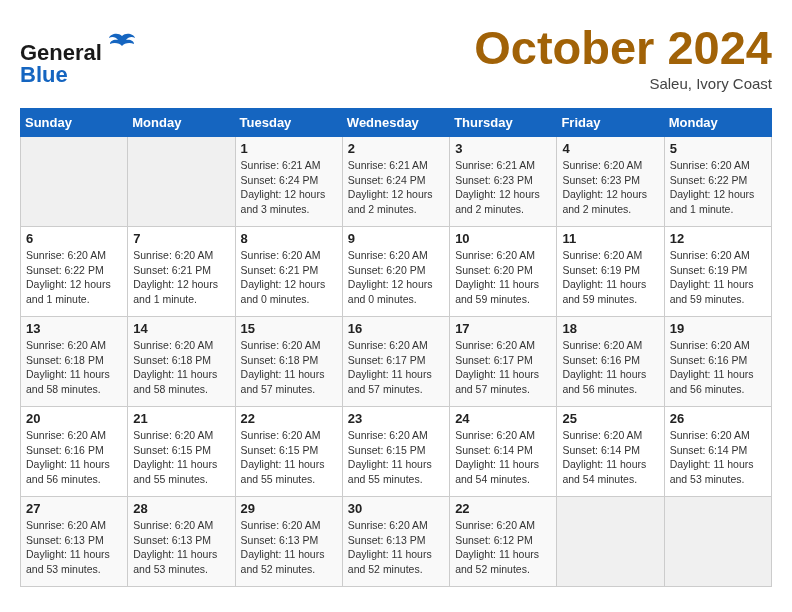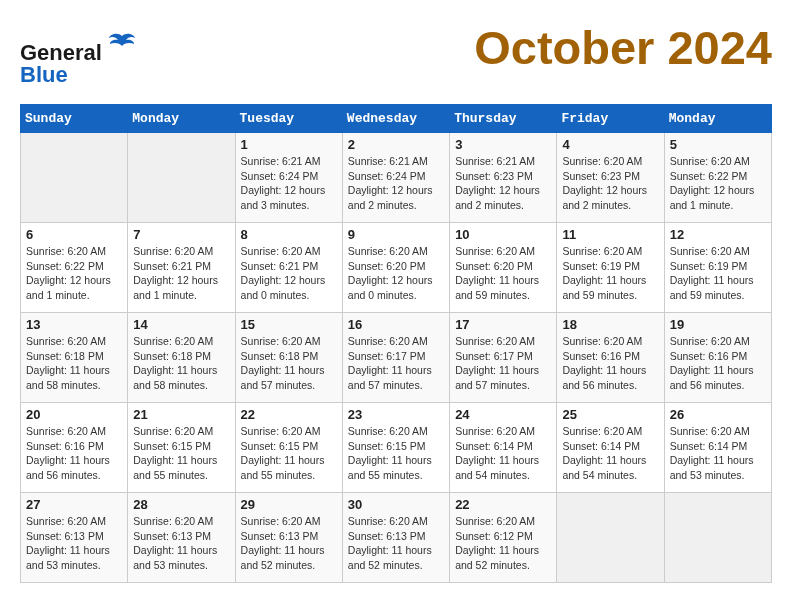--- a/index.html
+++ b/index.html
@@ -44,21 +44,20 @@
       table-layout: fixed;
     }
     thead th {
       background: #1565C0;
       color: #fff;
       font-size: 13px;
       font-weight: bold;
       padding: 6px 4px;
       text-align: left;
       border: 1px solid #1565C0;
-      font-family: Liberation Mono, monospace;
     }
     tbody td {
       vertical-align: top;
       border: 1px solid #ccc;
       padding: 4px 5px;
       font-size: 11px;
       color: #222;
       min-height: 80px;
       height: 90px;
     }
@@ -91,20 +90,21 @@
     <div class="logo-row">
       <span style="font-size:22px;font-weight:bold;color:#1a1a1a;margin-top:20px;">General</span>
       <svg width="28" height="22" viewBox="0 0 28 22" style="margin-left:2px;">
         <path d="M14 4 C18 0, 26 2, 27 6 C24 4, 20 5, 18 8 C22 7, 26 9, 26 12 C22 10, 16 11, 14 14 C12 11, 6 10, 2 12 C2 9, 6 7, 10 8 C8 5, 4 4, 1 6 C2 2, 10 0, 14 4Z" fill="#1565C0"></path>
       </svg>
     </div>
     <span style="font-size:22px;font-weight:bold;color:#1565C0;margin-top:-4px;">Blue</span>
   </div>
   <div class="title-block">
     <div class="month-title">October 2024</div>
+    <div class="subtitle">Saleu, Ivory Coast</div>
   </div>
 </div>
 
 <table>
   <thead>
     <tr id="weekday-header">
         <th>Sunday</th>
         <th>Monday</th>
         <th>Tuesday</th>
         <th>Wednesday</th>

